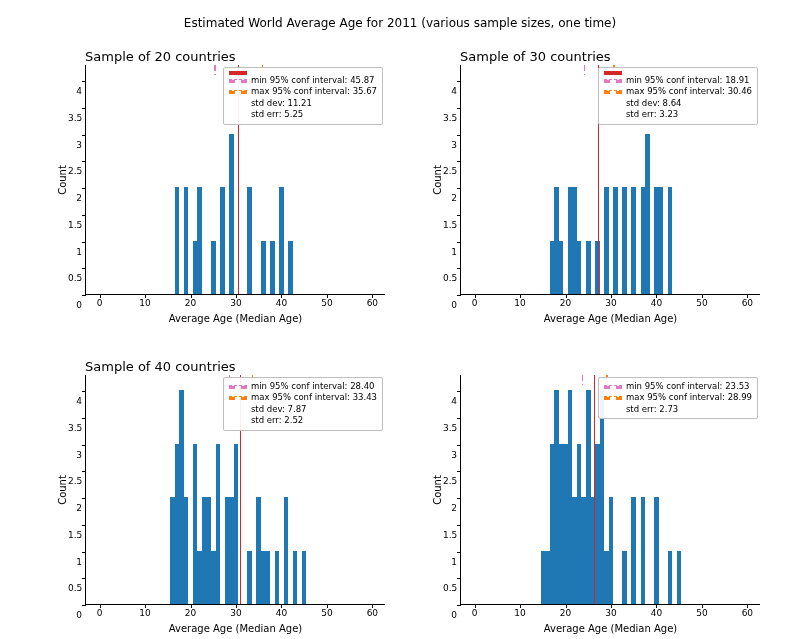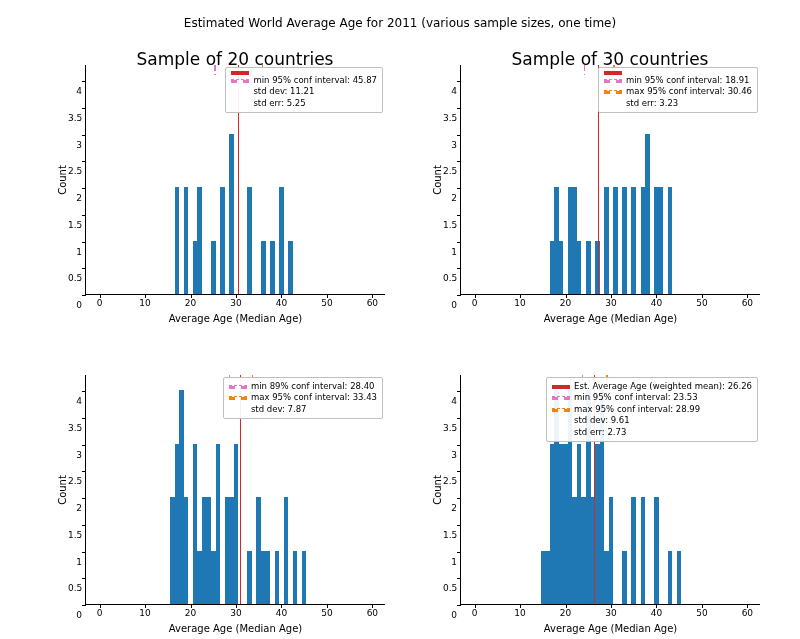--- a/index.html
+++ b/index.html
@@ -34,22 +34,21 @@
   .panel.p0 { left: 85px;  top: 65px;  }
   .panel.p1 { left: 460px; top: 65px;  }
   .panel.p2 { left: 85px;  top: 375px; }
   .panel.p3 { left: 460px; top: 375px; }
 
   .panel-title {
     position: absolute;
     top: -16px;
     left: 0;
     width: 100%;
-    text-align: center;
-    font-size: 17px;
+    font-size: 13px;
   }
   .axes {
     width: 100%;
     height: 100%;
     position: relative;
     border-bottom: 1px solid #000;
     border-left: 1px solid #000;
   }
   .plot-area {
     position: absolute;
@@ -223,20 +222,24 @@
         <div class="ylabel">Count</div>
         <div class="legend">
           <div class="legend-row">
             <span class="lg-line mean"></span>
           </div>
           <div class="legend-row">
             <span class="lg-line minci"></span>
             <span>min 95% conf interval: 45.87</span>
           </div>
           <div class="legend-row">
+            <span class="lg-line maxci"></span>
+            <span>max 95% conf interval: 35.67</span>
+          </div>
+          <div class="legend-row">
             <span class="lg-spacer"></span>
             <span>std dev: 11.21</span>
           </div>
           <div class="legend-row">
             <span class="lg-spacer"></span>
             <span>std err: 5.25</span>
           </div>
         </div>
       </div>
     </div>
@@ -306,26 +309,31 @@
           <div class="legend-row">
             <span class="lg-line minci"></span>
             <span>min 95% conf interval: 18.91</span>
           </div>
           <div class="legend-row">
             <span class="lg-line maxci"></span>
             <span>max 95% conf interval: 30.46</span>
           </div>
           <div class="legend-row">
             <span class="lg-spacer"></span>
+            <span>std dev: 8.64</span>
+          </div>
+          <div class="legend-row">
+            <span class="lg-spacer"></span>
             <span>std err: 3.23</span>
           </div>
         </div>
       </div>
     </div>
     <div class="panel p2">
+      <div class="panel-title">Sample of 40 countries</div>
       <div class="axes">
         <div class="plot-area">
           <div class="bar" style="left: 84.0909px; width: 4.54545px; height: 106.977px;"></div>
           <div class="bar" style="left: 88.6364px; width: 4.54545px; height: 160.465px;"></div>
           <div class="bar" style="left: 93.1818px; width: 4.54545px; height: 213.953px;"></div>
           <div class="bar" style="left: 97.7273px; width: 4.54545px; height: 106.977px;"></div>
           <div class="bar" style="left: 106.818px; width: 4.54545px; height: 160.465px;"></div>
           <div class="bar" style="left: 111.364px; width: 4.54545px; height: 53.4884px;"></div>
           <div class="bar" style="left: 115.909px; width: 4.54545px; height: 106.977px;"></div>
           <div class="bar" style="left: 120.455px; width: 4.54545px; height: 106.977px;"></div>
@@ -376,29 +384,33 @@
         <div class="ytick" style="top: 69.5349px;">3</div>
         <div class="tickmark-y" style="top: 42.7907px;"></div>
         <div class="ytick" style="top: 42.7907px;">3.5</div>
         <div class="tickmark-y" style="top: 16.0465px;"></div>
         <div class="ytick" style="top: 16.0465px;">4</div>
         <div class="xlabel">Average Age (Median Age)</div>
         <div class="ylabel">Count</div>
         <div class="legend">
           <div class="legend-row">
             <span class="lg-line minci"></span>
-            <span>min 89% conf interval: 28.40</span>
+            <span>min 95% conf interval: 28.40</span>
           </div>
           <div class="legend-row">
             <span class="lg-line maxci"></span>
             <span>max 95% conf interval: 33.43</span>
           </div>
           <div class="legend-row">
             <span class="lg-spacer"></span>
             <span>std dev: 7.87</span>
+          </div>
+          <div class="legend-row">
+            <span class="lg-spacer"></span>
+            <span>std err: 2.52</span>
           </div>
         </div>
       </div>
     </div>
     <div class="panel p3">
       <div class="axes">
         <div class="plot-area">
           <div class="bar" style="left: 79.5455px; width: 4.54545px; height: 53.4884px;"></div>
           <div class="bar" style="left: 84.0909px; width: 4.54545px; height: 53.4884px;"></div>
           <div class="bar" style="left: 88.6364px; width: 4.54545px; height: 160.465px;"></div>
@@ -454,34 +466,26 @@
         <div class="tickmark-y" style="top: 69.5349px;"></div>
         <div class="ytick" style="top: 69.5349px;">3</div>
         <div class="tickmark-y" style="top: 42.7907px;"></div>
         <div class="ytick" style="top: 42.7907px;">3.5</div>
         <div class="tickmark-y" style="top: 16.0465px;"></div>
         <div class="ytick" style="top: 16.0465px;">4</div>
         <div class="xlabel">Average Age (Median Age)</div>
         <div class="ylabel">Count</div>
         <div class="legend">
           <div class="legend-row">
-            <span class="lg-line mean"></span>
-            <span>Est. Average Age (weighted mean): 26.26</span>
-          </div>
-          <div class="legend-row">
             <span class="lg-line minci"></span>
             <span>min 95% conf interval: 23.53</span>
           </div>
           <div class="legend-row">
             <span class="lg-line maxci"></span>
             <span>max 95% conf interval: 28.99</span>
-          </div>
-          <div class="legend-row">
-            <span class="lg-spacer"></span>
-            <span>std dev: 9.61</span>
           </div>
           <div class="legend-row">
             <span class="lg-spacer"></span>
             <span>std err: 2.73</span>
           </div>
         </div>
       </div>
     </div>
   </div>
 

